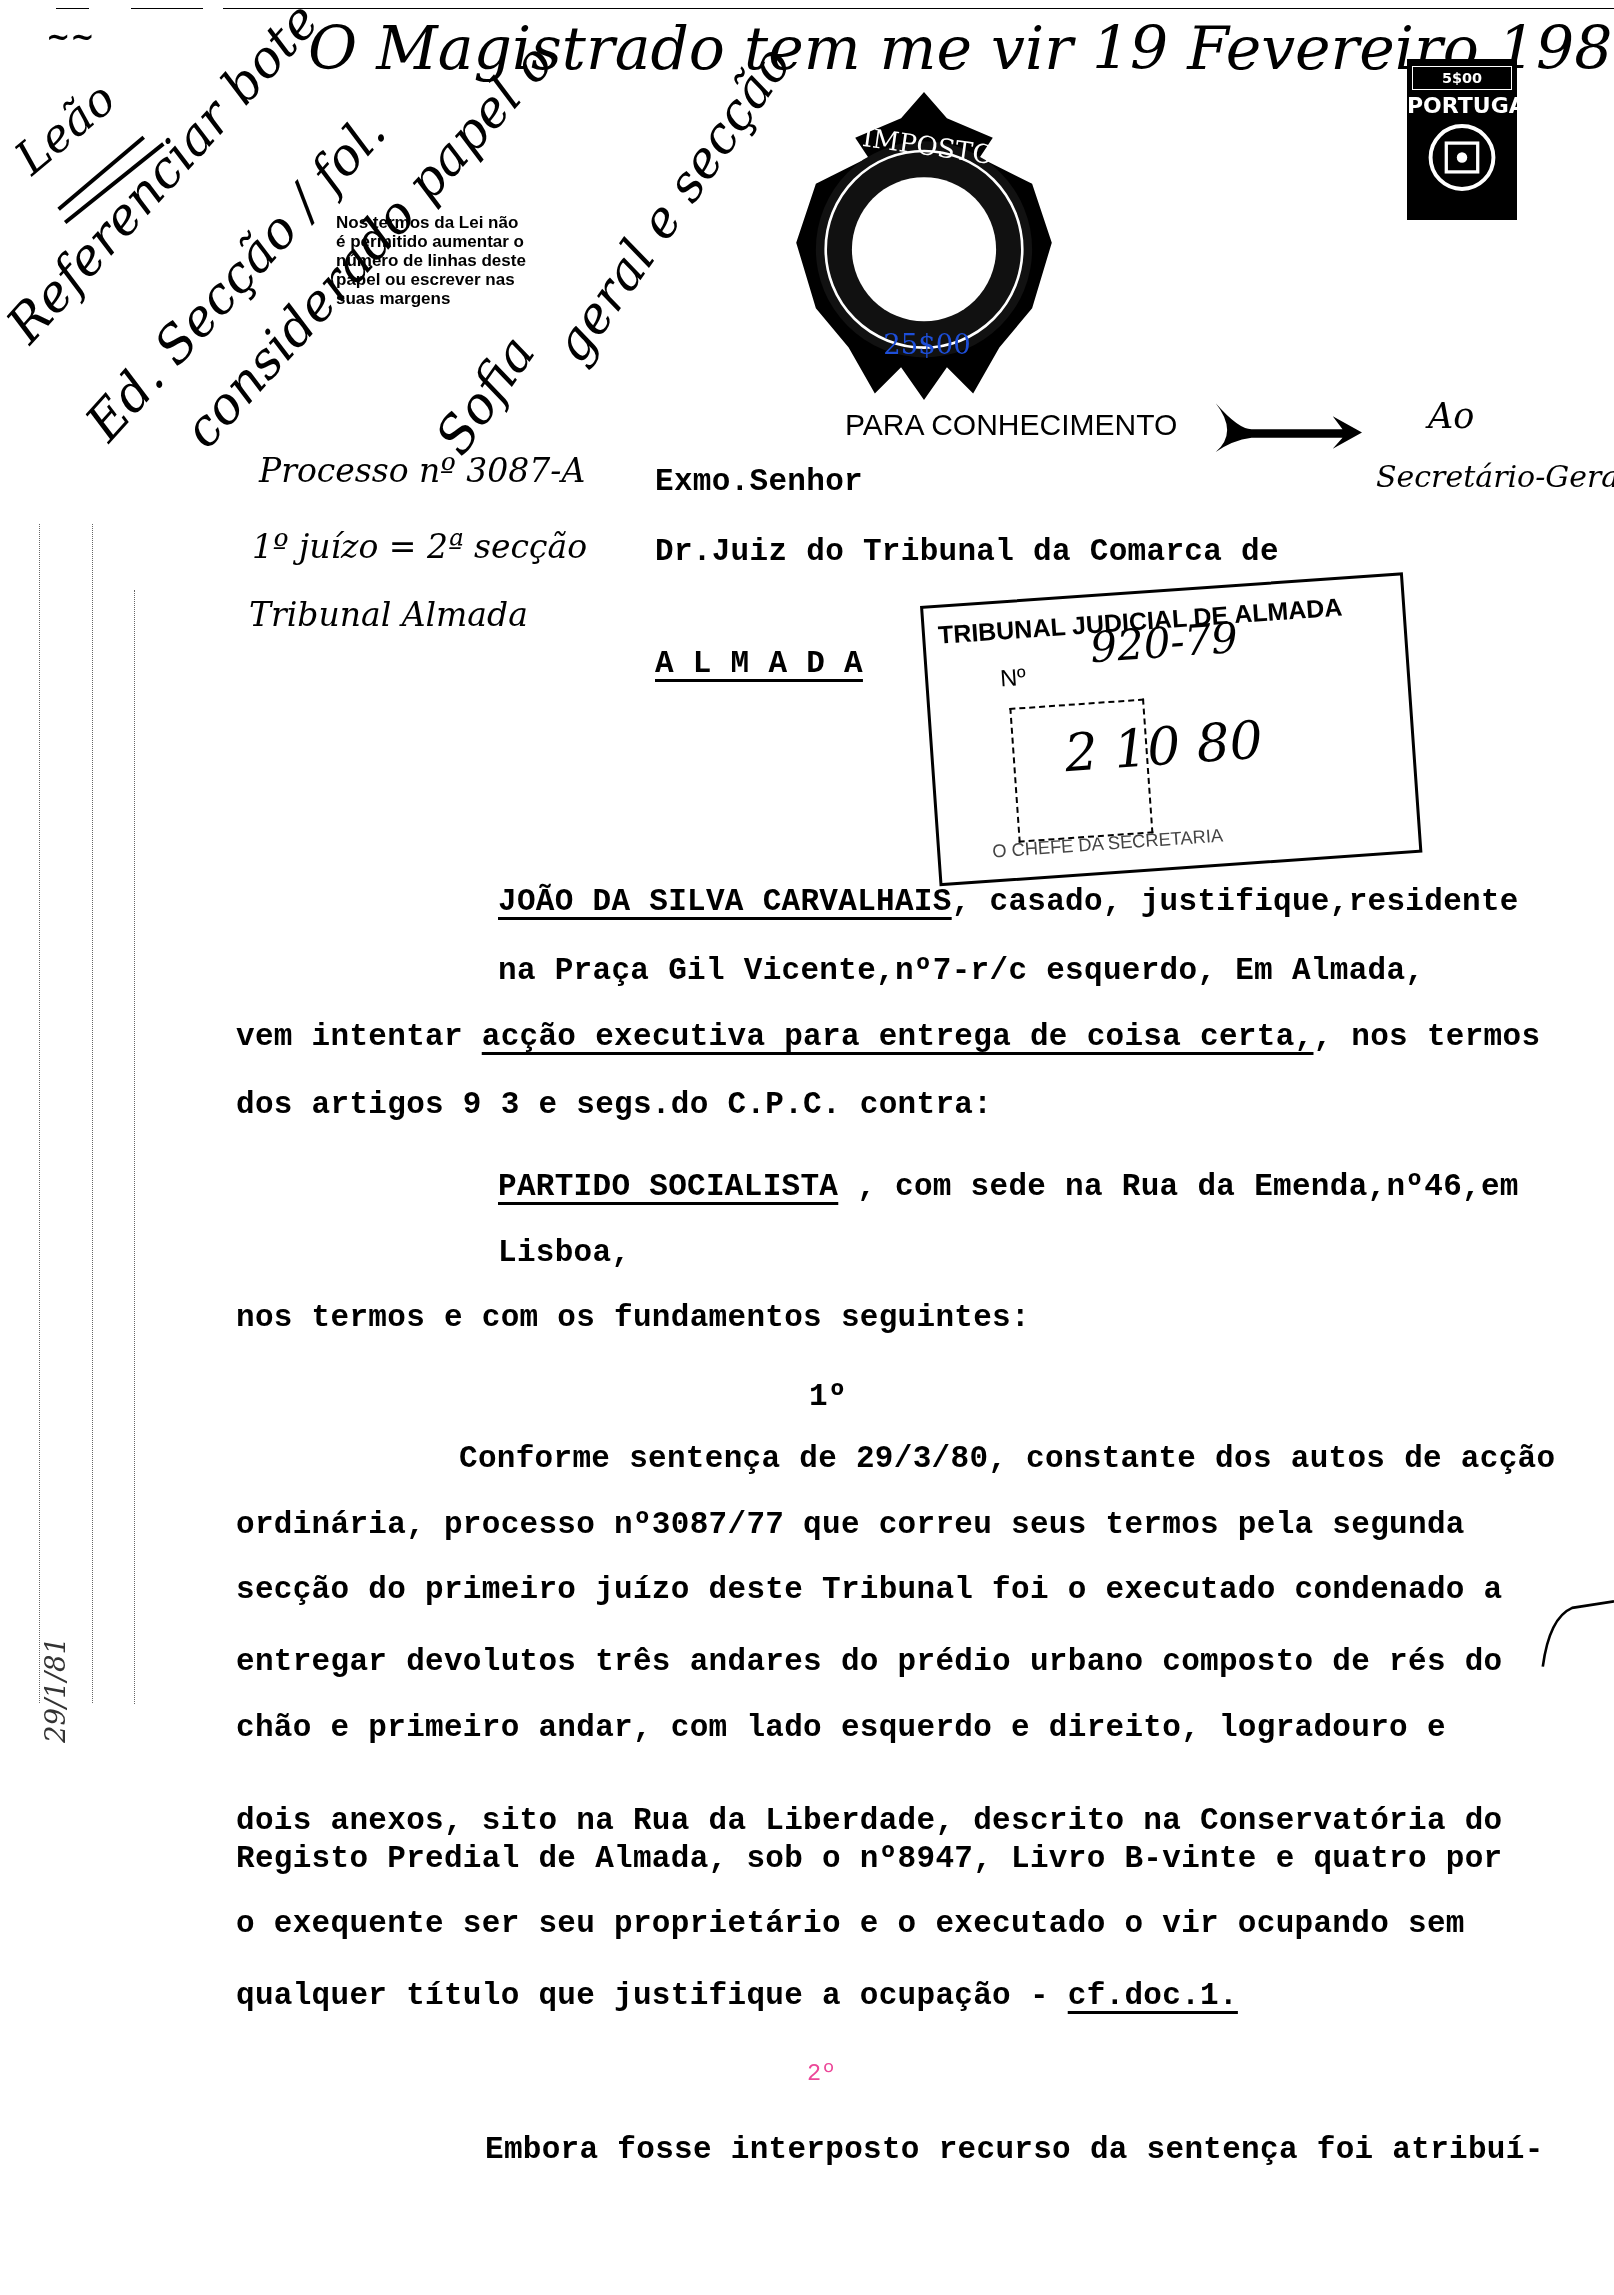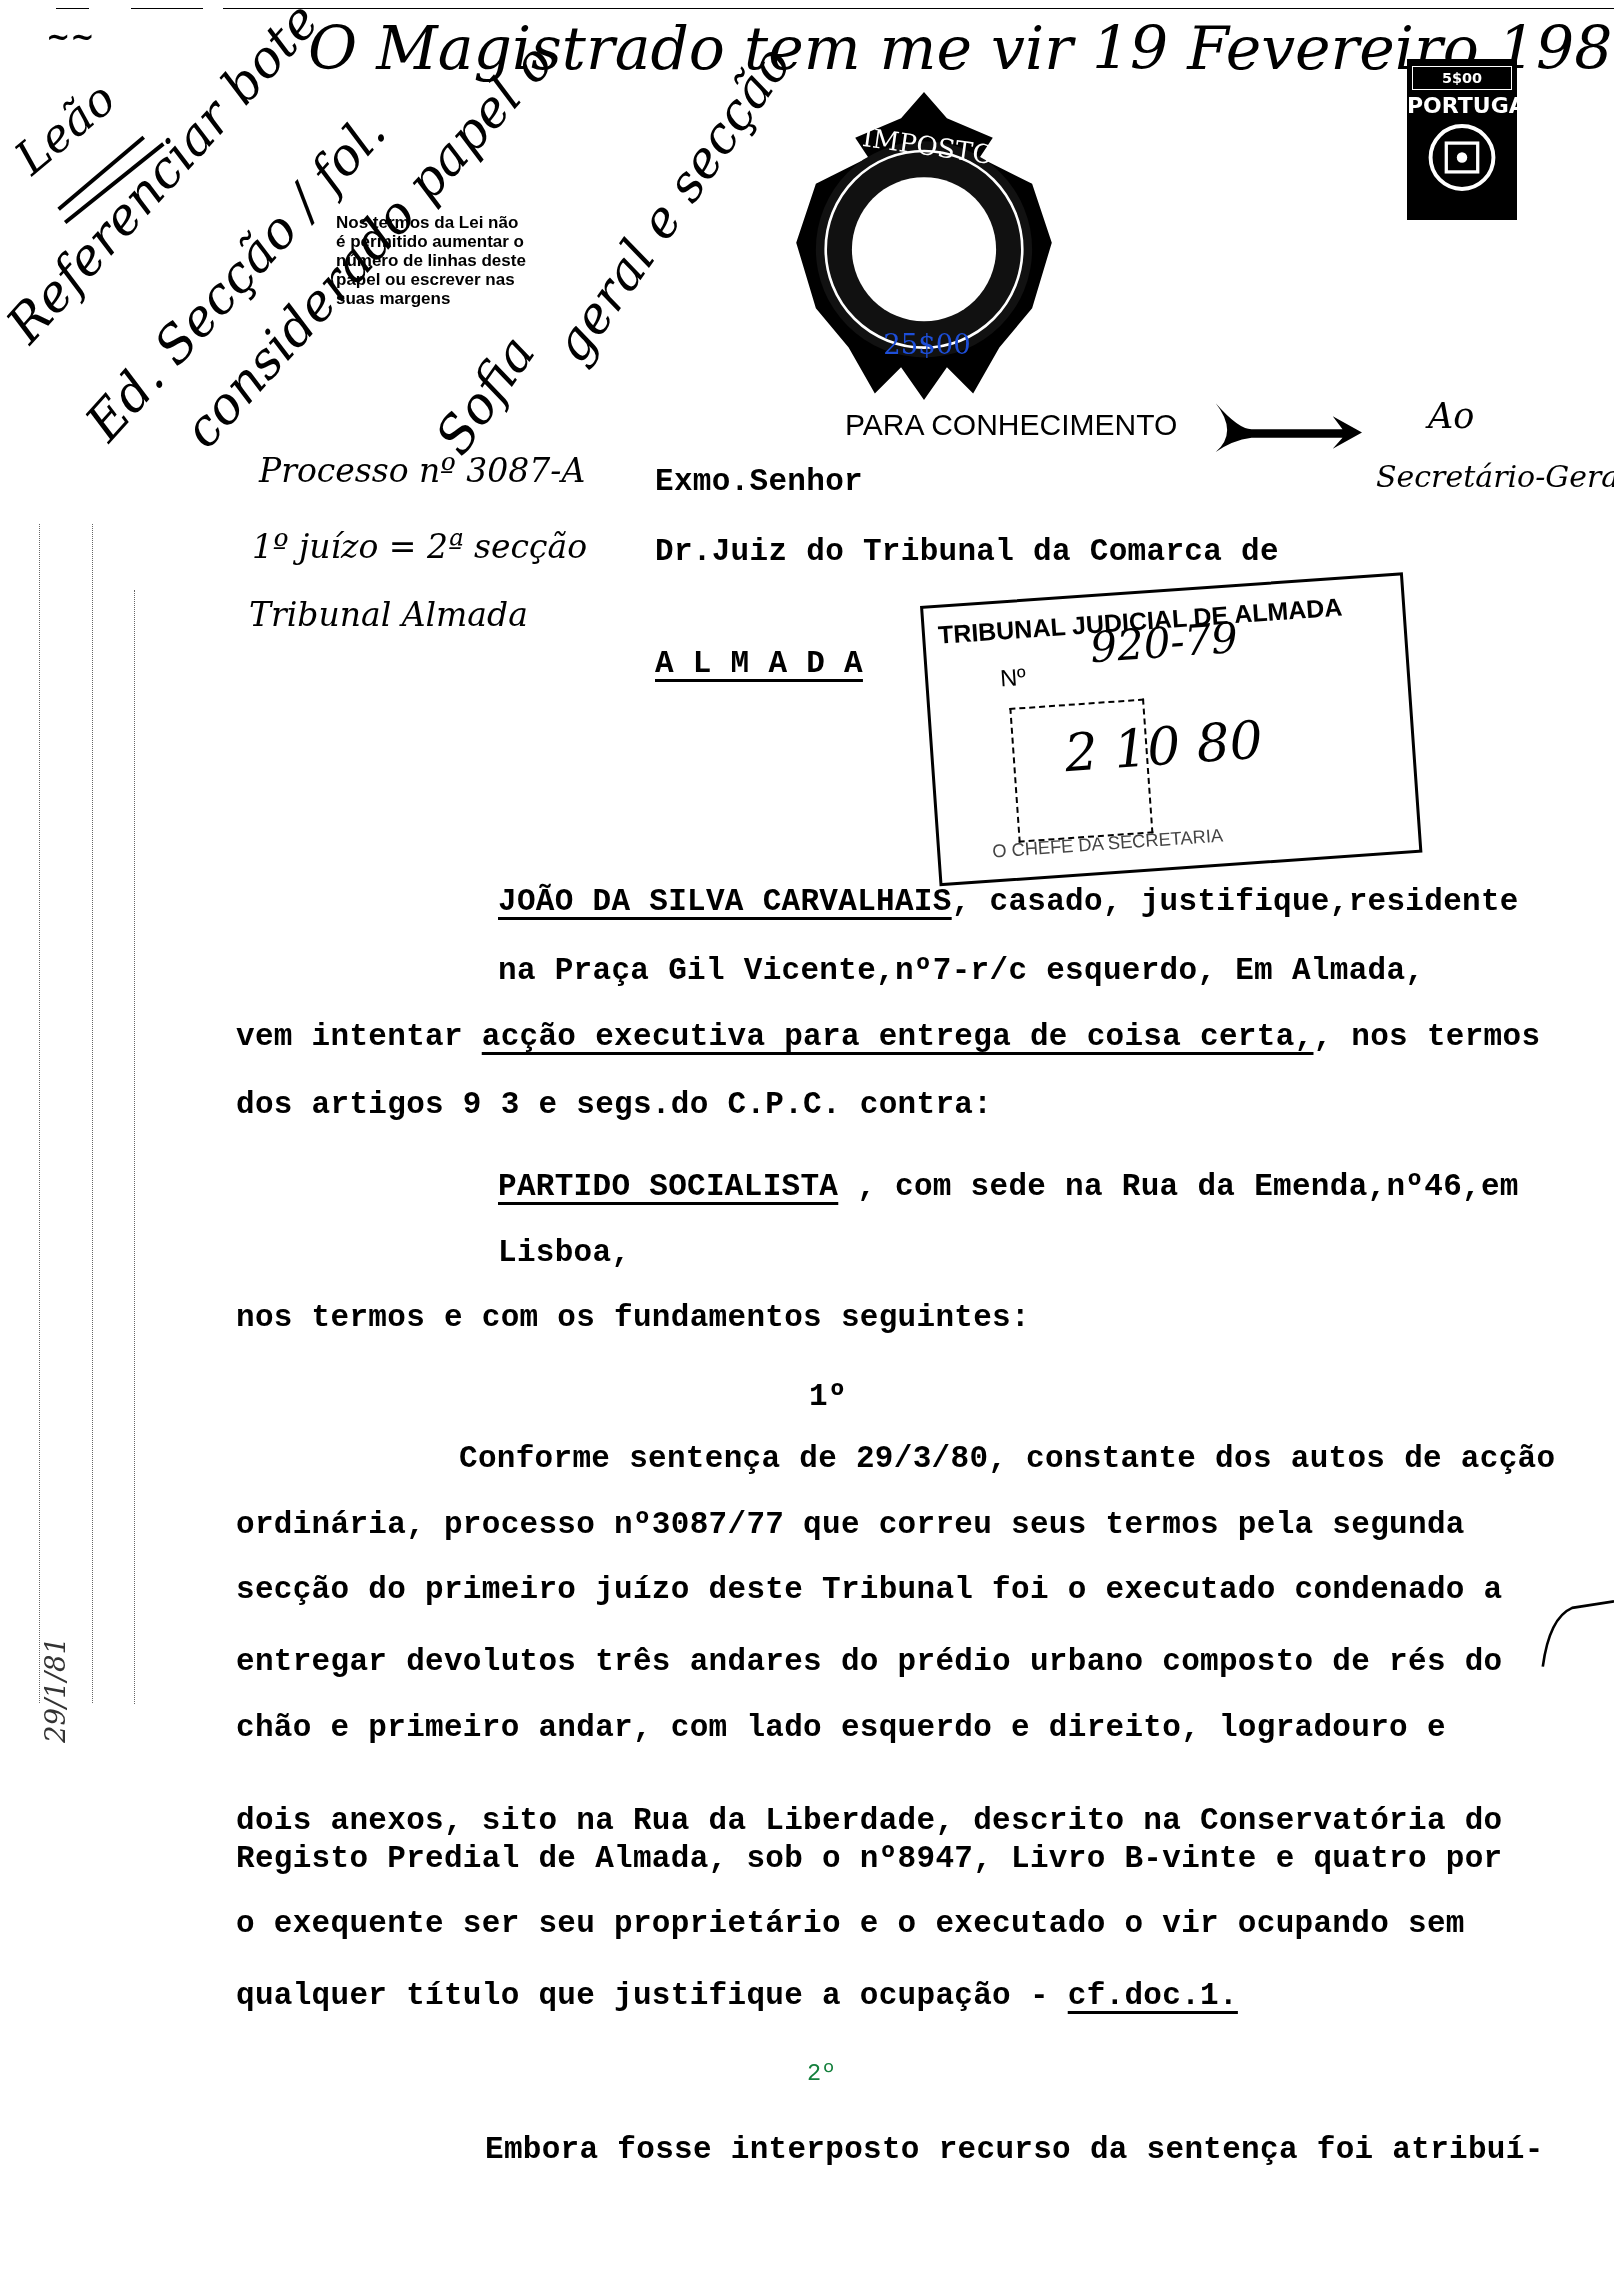--- a/index.html
+++ b/index.html
@@ -113,15 +113,15 @@
 <div class="abs tw" style="left:236px;top:1710px;">chão e primeiro andar, com lado esquerdo e direito, logradouro e</div>
 <div class="abs tw" style="left:236px;top:1775px;margin-top:28px;">dois anexos, sito na Rua da Liberdade, descrito na Conservatória do</div>
 <div class="abs tw" style="left:236px;top:1841px;">Registo Predial de Almada, sob o nº8947, Livro B-vinte e quatro por</div>
 <div class="abs tw" style="left:236px;top:1906px;">o exequente ser seu proprietário e o executado o vir ocupando sem</div>
 <div class="abs tw" style="left:236px;top:1978px;"><span>qualquer título que justifique a ocupação - </span><span class="ul">cf.doc.1.</span></div>
 
 <svg class="abs" style="left:1533px;top:1598px;" width="81" height="72" viewBox="0 0 124 110">
   <path d="M15 105 Q25 30 60 15 L124 5" stroke="#000" stroke-width="4" fill="none"></path>
 </svg>
 
-<div class="abs tw" style="left:807px;top:2060px;font-size:23.6px;font-weight:normal;color:#15803d;">2º</div>
+<div class="abs tw" style="left:807px;top:2060px;font-size:23.6px;font-weight:normal;color:#ec4899;">2º</div>
 <div class="abs tw" style="left:485px;top:2132px;">Embora fosse interposto recurso da sentença foi atribuí-</div>
 
 
 </body></html>

